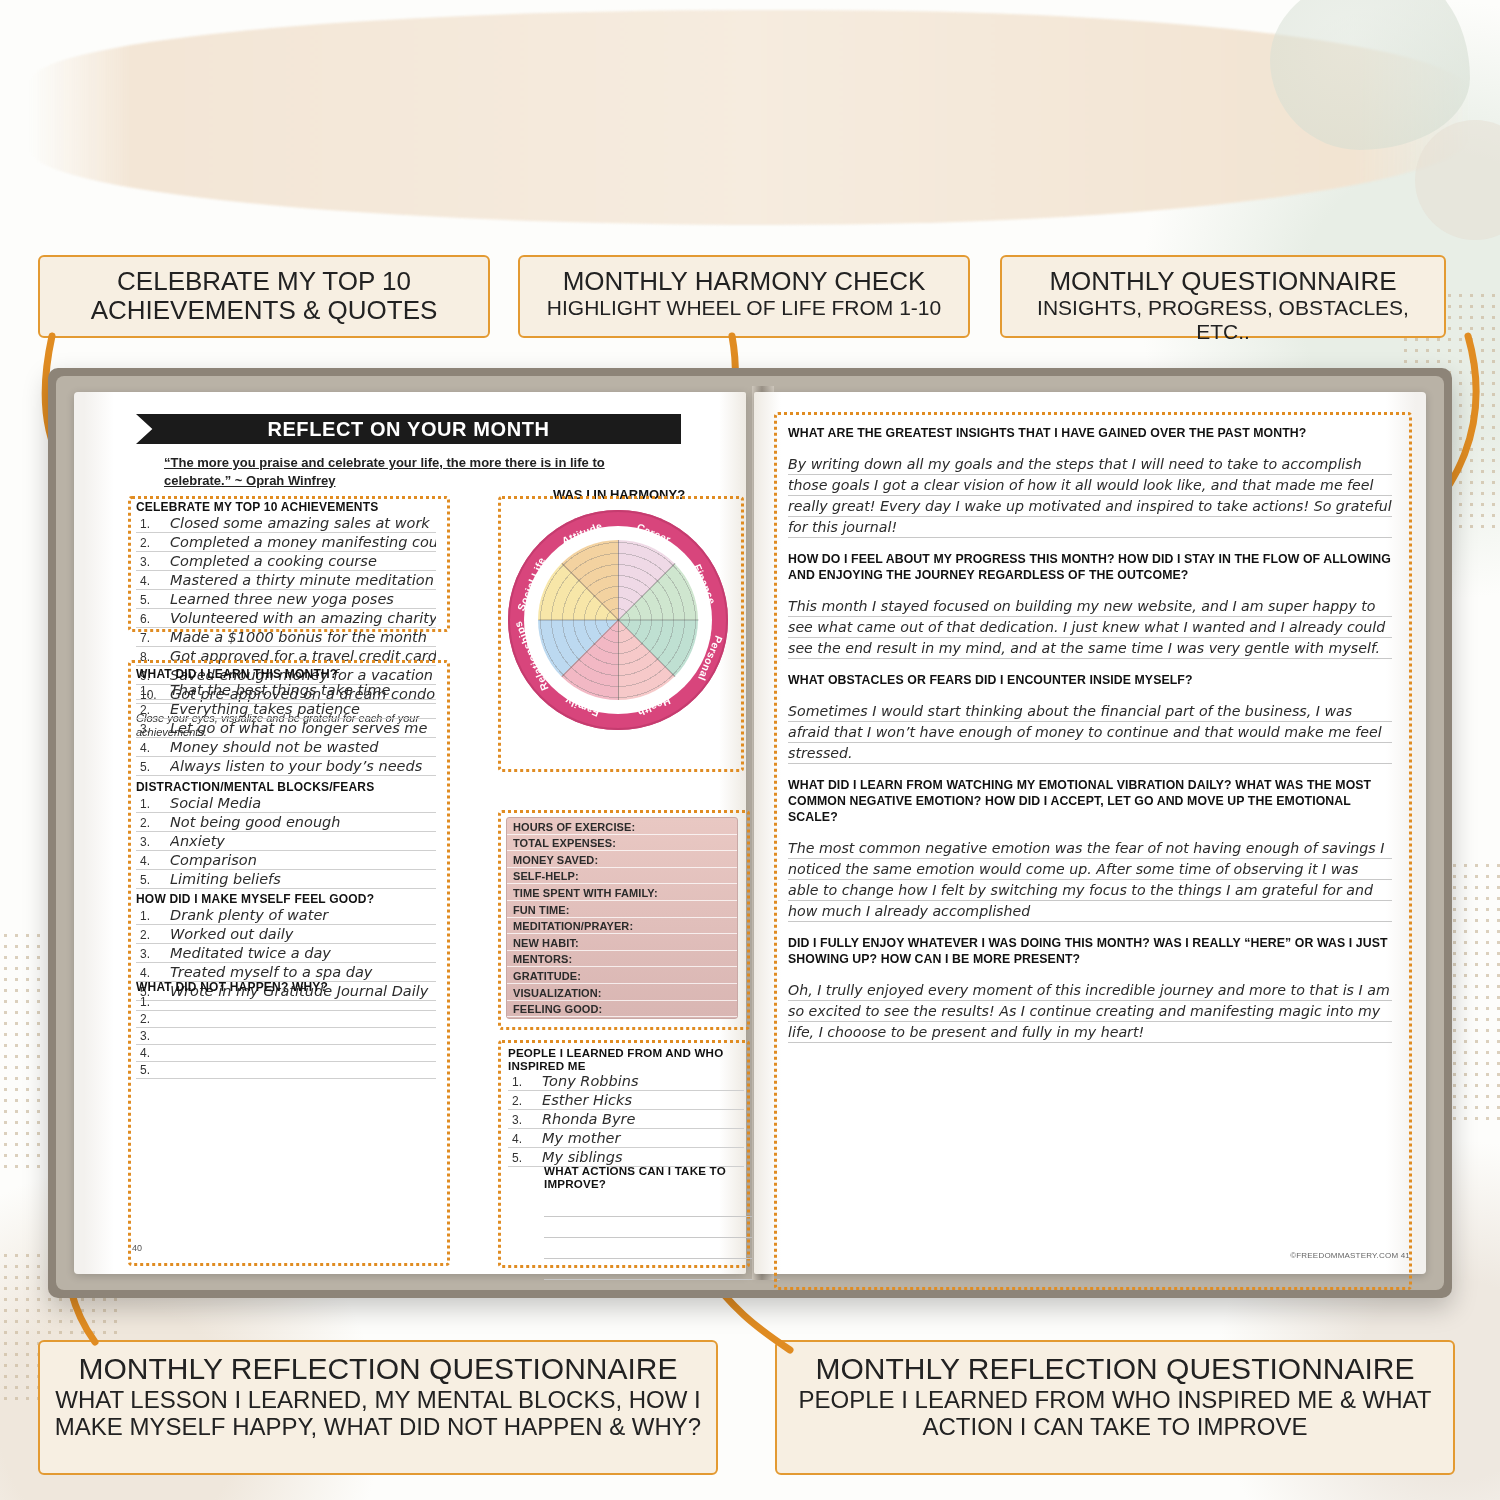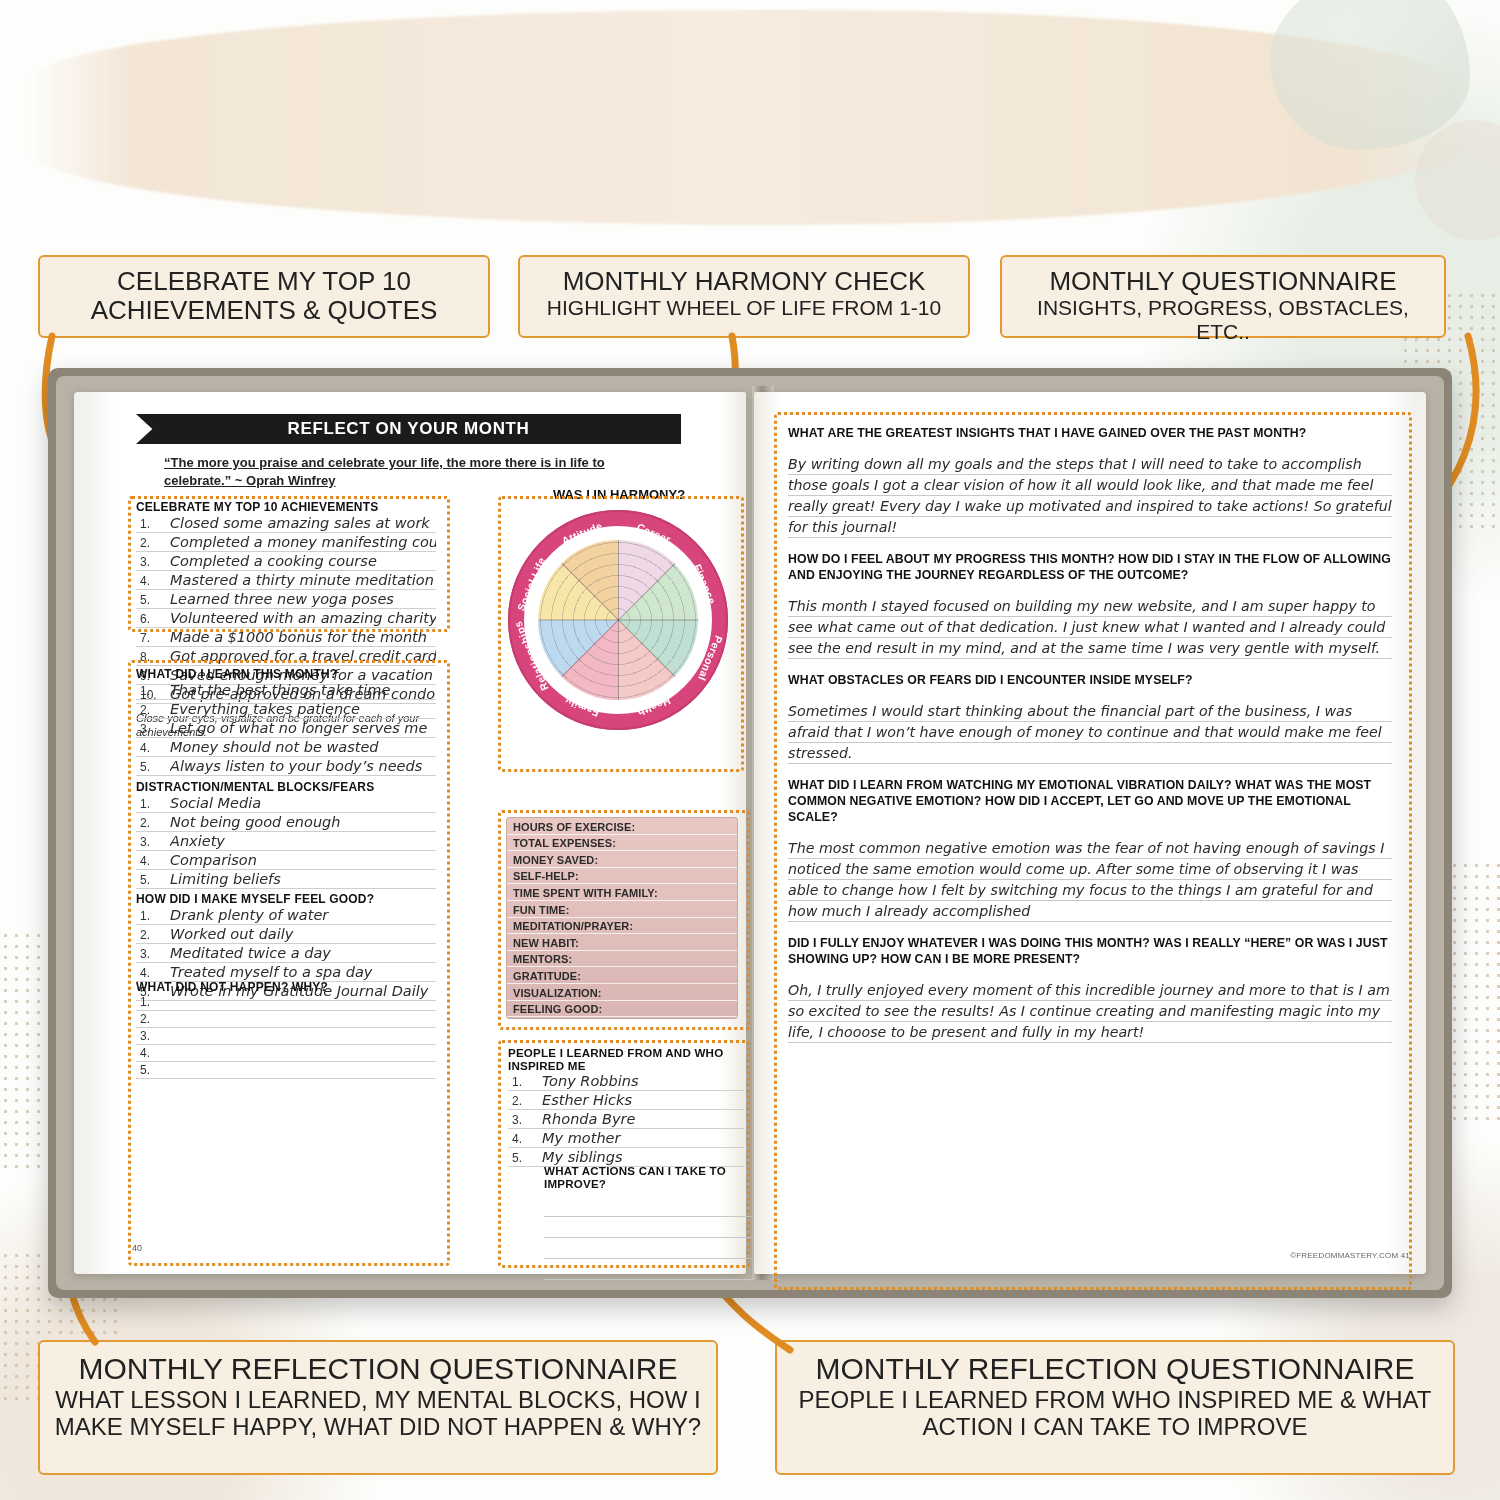--- a/index.html
+++ b/index.html
@@ -78,21 +78,21 @@
     background:linear-gradient(90deg,#f3f1ee 0 10px,#ffffff 40px,#ffffff 96%,#eeeae3 100%);}
   .leaf.right{right:18px;width:672px;border-radius:2px 4px 4px 2px;
     background:linear-gradient(270deg,#f3f1ee 0 10px,#ffffff 40px,#ffffff 96%,#eeeae3 100%);}
   .spine{position:absolute;left:696px;top:10px;width:22px;bottom:10px;
     background:linear-gradient(90deg,#cfc8bd,#9a9287 45%,#cfc8bd);}
 
   
   .lp{position:absolute;left:0;top:0;width:672px;height:100%;color:#111;}
   .banner{
     position:absolute;left:62px;top:22px;width:545px;height:30px;background:#1b1b1b;color:#fff;
-    font-size:17px;font-weight:700;letter-spacing:.6px;display:flex;align-items:center;justify-content:center;
+    font-size:20px;font-weight:700;letter-spacing:.6px;display:flex;align-items:center;justify-content:center;
     clip-path:polygon(0 0,100% 0,100% 100%,0 100%,3% 50%);
   }
   .banner:after{content:"";position:absolute;right:-10px;top:0;width:0;height:0;}
   .quote{position:absolute;left:90px;top:62px;width:490px;text-align:left;font-size:13px;line-height:1.35;color:#222;font-weight:600;text-decoration:underline;}
 
   .sec-head{font-size:12px;font-weight:700;letter-spacing:.2px;color:#111;}
   .numlist{list-style:none;margin:0;padding:0;}
   .numlist li{display:flex;align-items:flex-end;gap:8px;border-bottom:1px solid #cfcfcf;padding:1px 0 1px 4px;}
   .numlist li .n{width:22px;font-size:12px;color:#333;flex:none;}
   .numlist li .v{flex:1;font-family:"DejaVu Sans",sans-serif;font-size:14.5px;font-style:italic;color:#2c2c2c;white-space:nowrap;overflow:hidden;}

